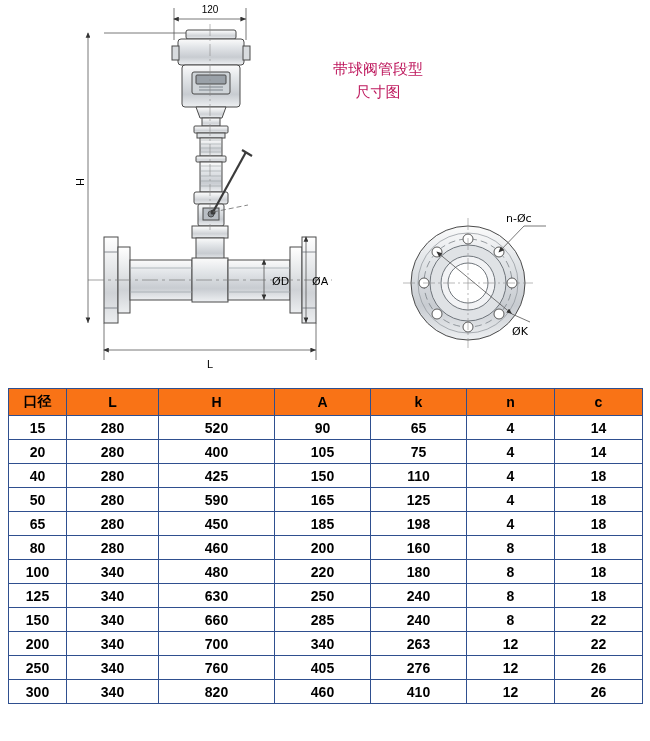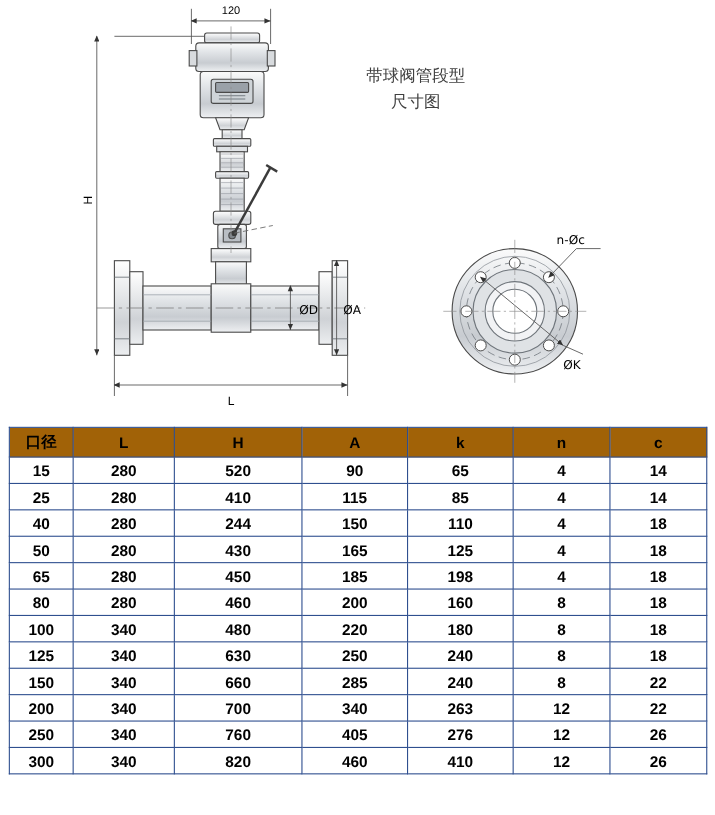--- a/index.html
+++ b/index.html
@@ -34,21 +34,21 @@
     top: 0;
   }
   .title-block {
     position: absolute;
     left: 288px;
     top: 58px;
     width: 180px;
     text-align: center;
     font-size: 15px;
     line-height: 23px;
-    color: #404040;
+    color: #be185d;
     font-family: "DejaVu Sans", sans-serif;
   }
 
   
   #table-wrap {
     position: absolute;
     left: 8px;
     top: 388px;
     width: 634px;
   }
@@ -60,21 +60,21 @@
   table.spec th, table.spec td {
     border: 1px solid #2f4f8f;
     text-align: center;
     font-size: 14px;
     font-weight: bold;
     height: 23px;
     padding: 0;
     font-family: "Liberation Sans", sans-serif;
   }
   table.spec thead th {
-    background: #a16207;
+    background: #f97316;
     color: #000;
     height: 26px;
   }
   table.spec tbody td {
     background: #ffffff;
   }
   col.c0 { width: 58px; }
   col.c1 { width: 92px; }
   col.c2 { width: 116px; }
   col.c3 { width: 96px; }
@@ -285,41 +285,41 @@
           <tr>
             <td>15</td>
             <td>280</td>
             <td>520</td>
             <td>90</td>
             <td>65</td>
             <td>4</td>
             <td>14</td>
           </tr>
           <tr>
-            <td>25</td>
-            <td>280</td>
-            <td>410</td>
-            <td>115</td>
-            <td>85</td>
+            <td>20</td>
+            <td>280</td>
+            <td>400</td>
+            <td>105</td>
+            <td>75</td>
             <td>4</td>
             <td>14</td>
           </tr>
           <tr>
             <td>40</td>
             <td>280</td>
-            <td>244</td>
+            <td>425</td>
             <td>150</td>
             <td>110</td>
             <td>4</td>
             <td>18</td>
           </tr>
           <tr>
             <td>50</td>
             <td>280</td>
-            <td>430</td>
+            <td>590</td>
             <td>165</td>
             <td>125</td>
             <td>4</td>
             <td>18</td>
           </tr>
           <tr>
             <td>65</td>
             <td>280</td>
             <td>450</td>
             <td>185</td>

